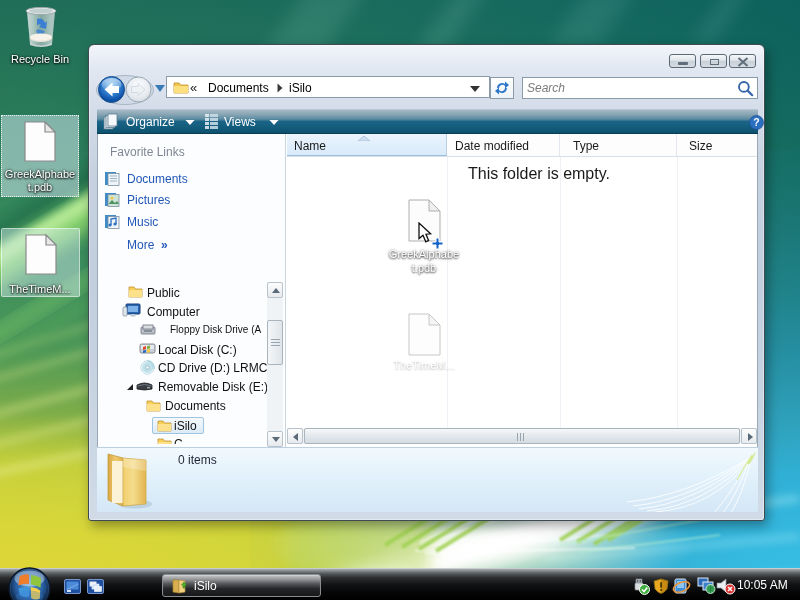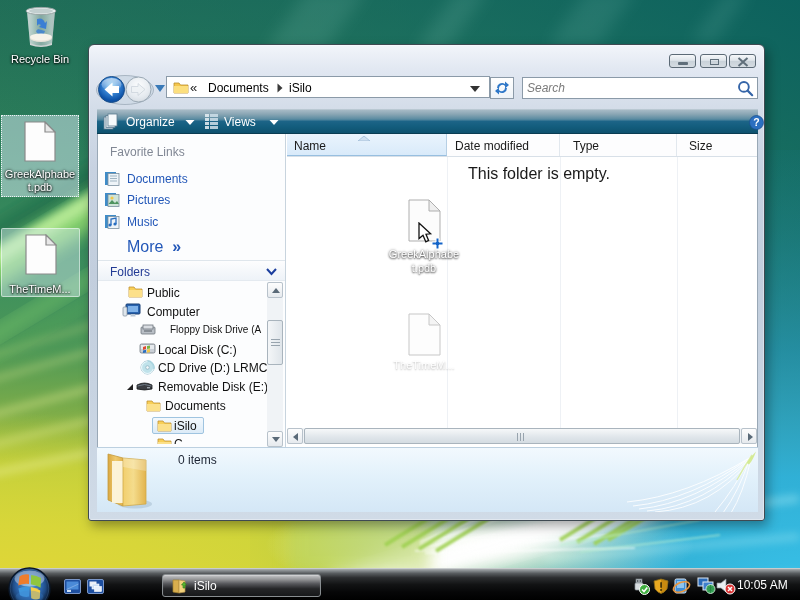--- a/index.html
+++ b/index.html
@@ -293,28 +293,22 @@
       </svg>
       <div class="abs" style="left:29px;top:59px;font-size:12px;color:#2257b8;">Pictures</div>
       <svg class="abs" style="left:6px;top:79px" width="17" height="17" viewBox="0 0 17 17">
         <rect x="1" y="2" width="11" height="13" fill="#3f8cc8"></rect>
           <rect x="4" y="3.5" width="11" height="12" fill="#eef4f8" stroke="#7a8f9e" stroke-width=".8"></rect>
         <path d="M7 12 L7 6 L12 5 L12 11" fill="none" stroke="#2a6fc0" stroke-width="1.3"></path>
         <circle cx="6" cy="12" r="1.6" fill="#2a6fc0"></circle>
           <circle cx="11" cy="11" r="1.6" fill="#2a6fc0"></circle>
       </svg>
       <div class="abs" style="left:29px;top:81px;font-size:12px;color:#2257b8;">Music</div>
-      <div class="abs" style="left:29px;top:104px;font-size:16px;color:#2257b8;">More&nbsp; <span style="font-weight:bold;">»</span></div>
-
-      <div class="abs" style="left:0;top:126px;width:187px;height:21px;background:linear-gradient(#fdfdfe,#eef3f8);border-top:1px solid #dfe6ec;border-bottom:1px solid #e4eaf0;box-sizing:border-box;">
-        <div class="abs" style="left:12px;top:4px;font-size:12px;color:#223a94;">Folders</div>
-        <svg class="abs" style="left:168px;top:7px" width="11" height="8" viewBox="0 0 11 8">
-            <path d="M1 1 L5.5 6 L10 1" fill="none" stroke="#1c3f9e" stroke-width="2"></path>
-          </svg>
-      </div>
+      <div class="abs" style="left:29px;top:104px;font-size:12px;color:#2257b8;">More&nbsp; <span style="font-weight:bold;">»</span></div>
+
 
       <div id="tree" class="abs" style="left:0;top:144px;width:169px;height:166px;overflow:hidden;">
         <svg class="abs" style="left:30px;top:7px" width="15" height="13" viewBox="0 0 15 13">
             <path d="M1 2 L6 2 L7.5 4 L14 4 L14 12 L1 12 Z" fill="#f8cf58" stroke="#c09335" stroke-width=".8"></path>
             <path d="M1 5 L14 5 L14 12 L1 12 Z" fill="#fce08a"></path>
           </svg>
         <div class="abs" style="left:49px;top:8px;font-size:12px;color:#111;">Public</div>
         <svg class="abs" style="left:24px;top:25px" width="19" height="15" viewBox="0 0 19 15">
             <rect x="4" y="1" width="14" height="10" rx="1" fill="#2a65b0" stroke="#163e74" stroke-width="1"></rect>
             <rect x="6" y="3" width="10" height="6" fill="#7fb2e8"></rect>

